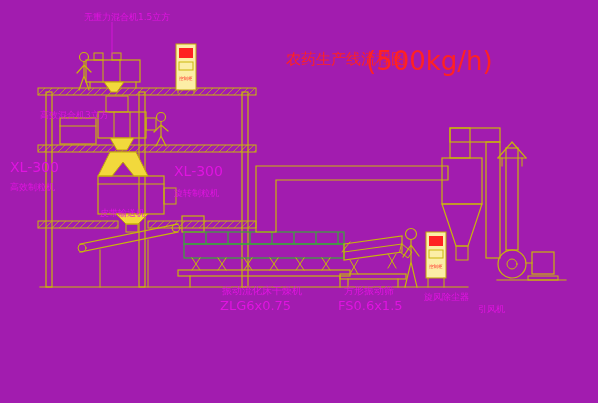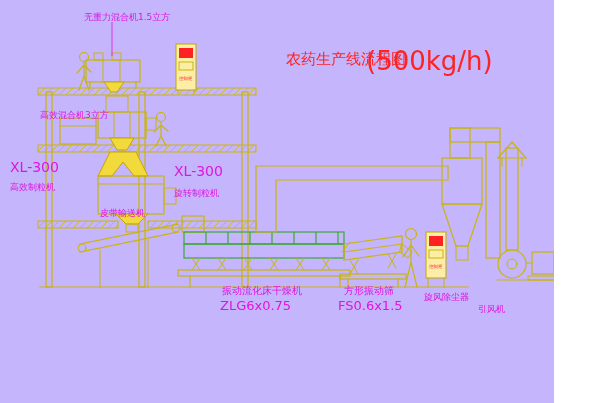--- a/index.html
+++ b/index.html
@@ -1,16 +1,16 @@
 <!DOCTYPE html>
 <html><head>
 <meta charset="utf-8">
 <style>
   html,body{margin:0;padding:0;background:#ffffff;}
-  .stage{position:relative;width:554px;height:403px;background:#c4b5fd;overflow:hidden;}
+  .stage{position:relative;width:598px;height:403px;background:#a21caf;overflow:hidden;}
   svg{display:block;}
   text{font-family:"DejaVu Sans","Liberation Sans",sans-serif;}
   .sy{stroke:#c9b50b;fill:none;stroke-width:1.2;stroke-linecap:square;}
   .sy2{stroke:#c9b50b;fill:none;stroke-width:1;stroke-linecap:square;}
   .fy{fill:#f2d93c;stroke:#c2a50a;stroke-width:1;}
   .sg{stroke:#3aa83a;fill:none;stroke-width:1.2;}
   .cab{fill:#fceea6;stroke:#c2a50a;stroke-width:1;}
   .redf{fill:#ff2222;stroke:none;}
   .t-m{fill:#e014e0;}
   .t-r{fill:#ff2222;}

